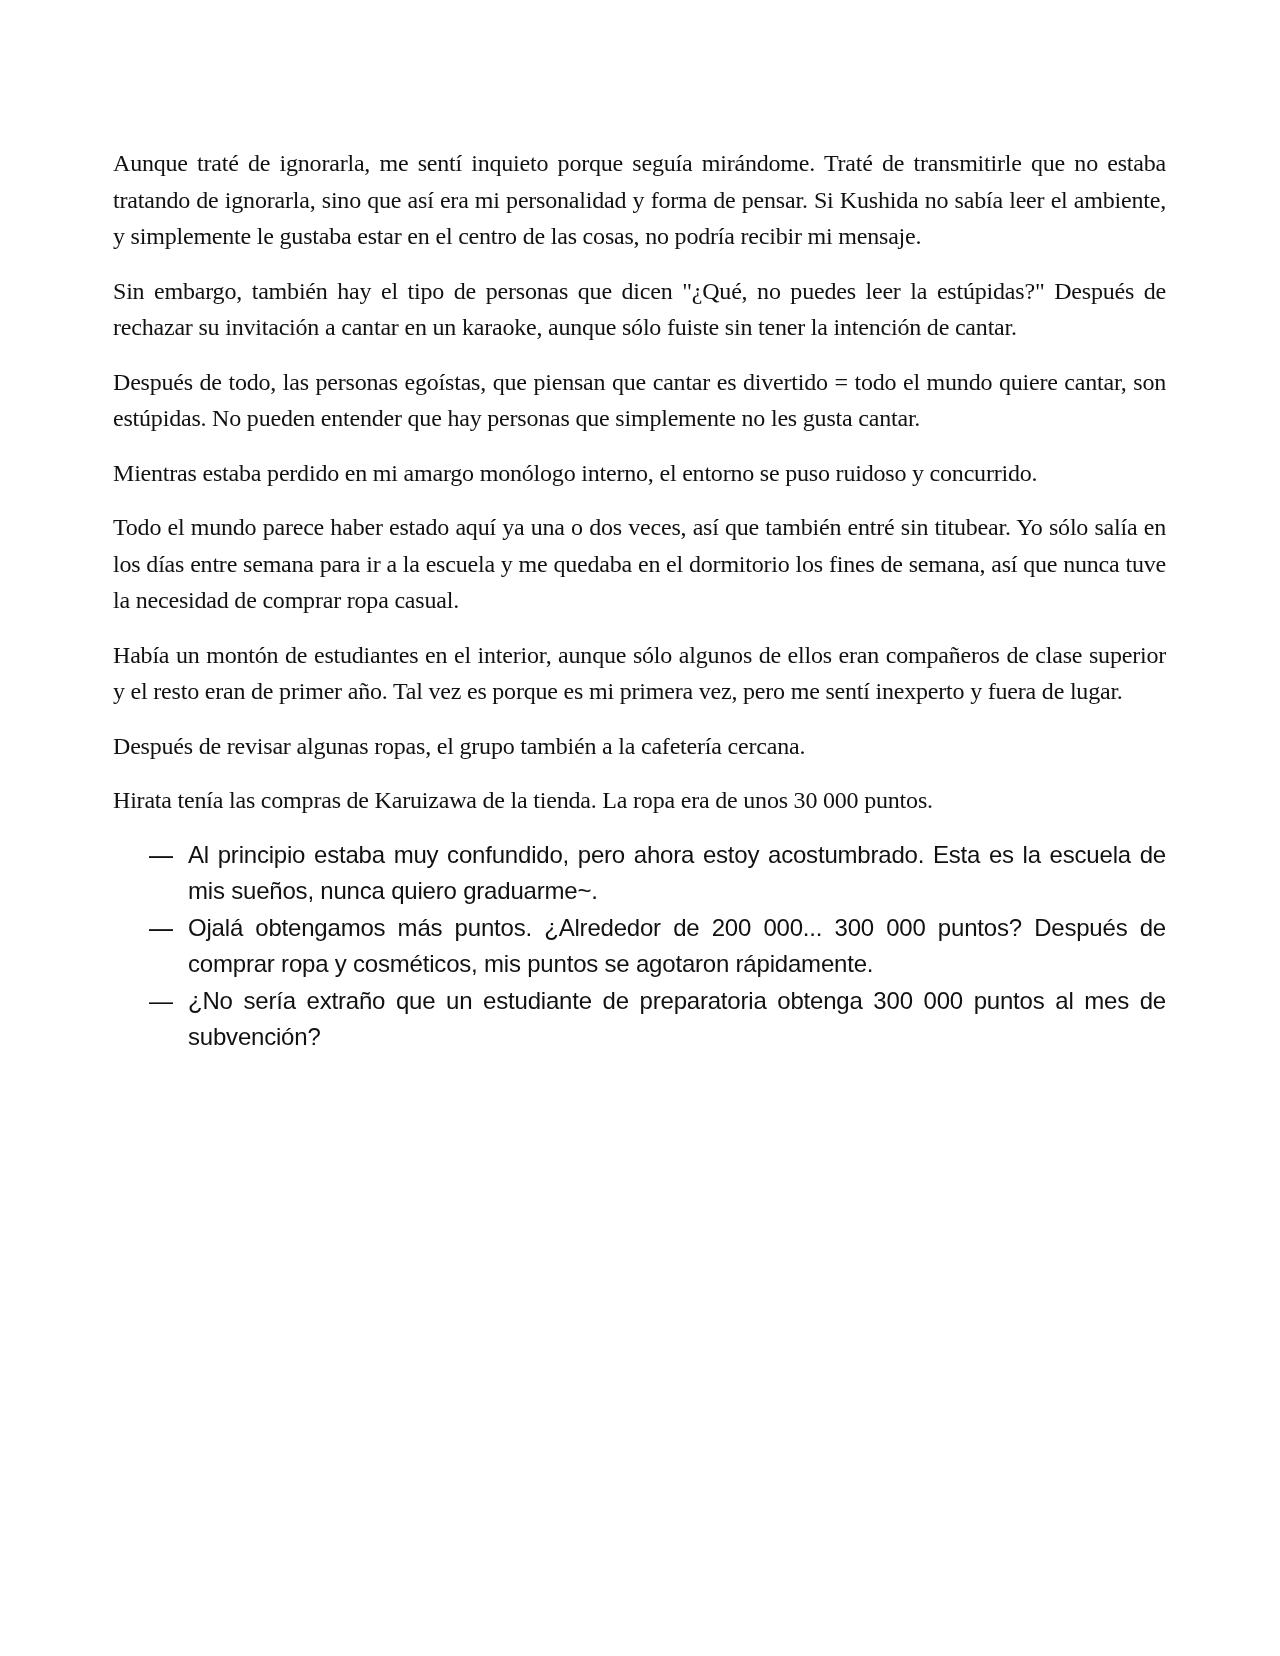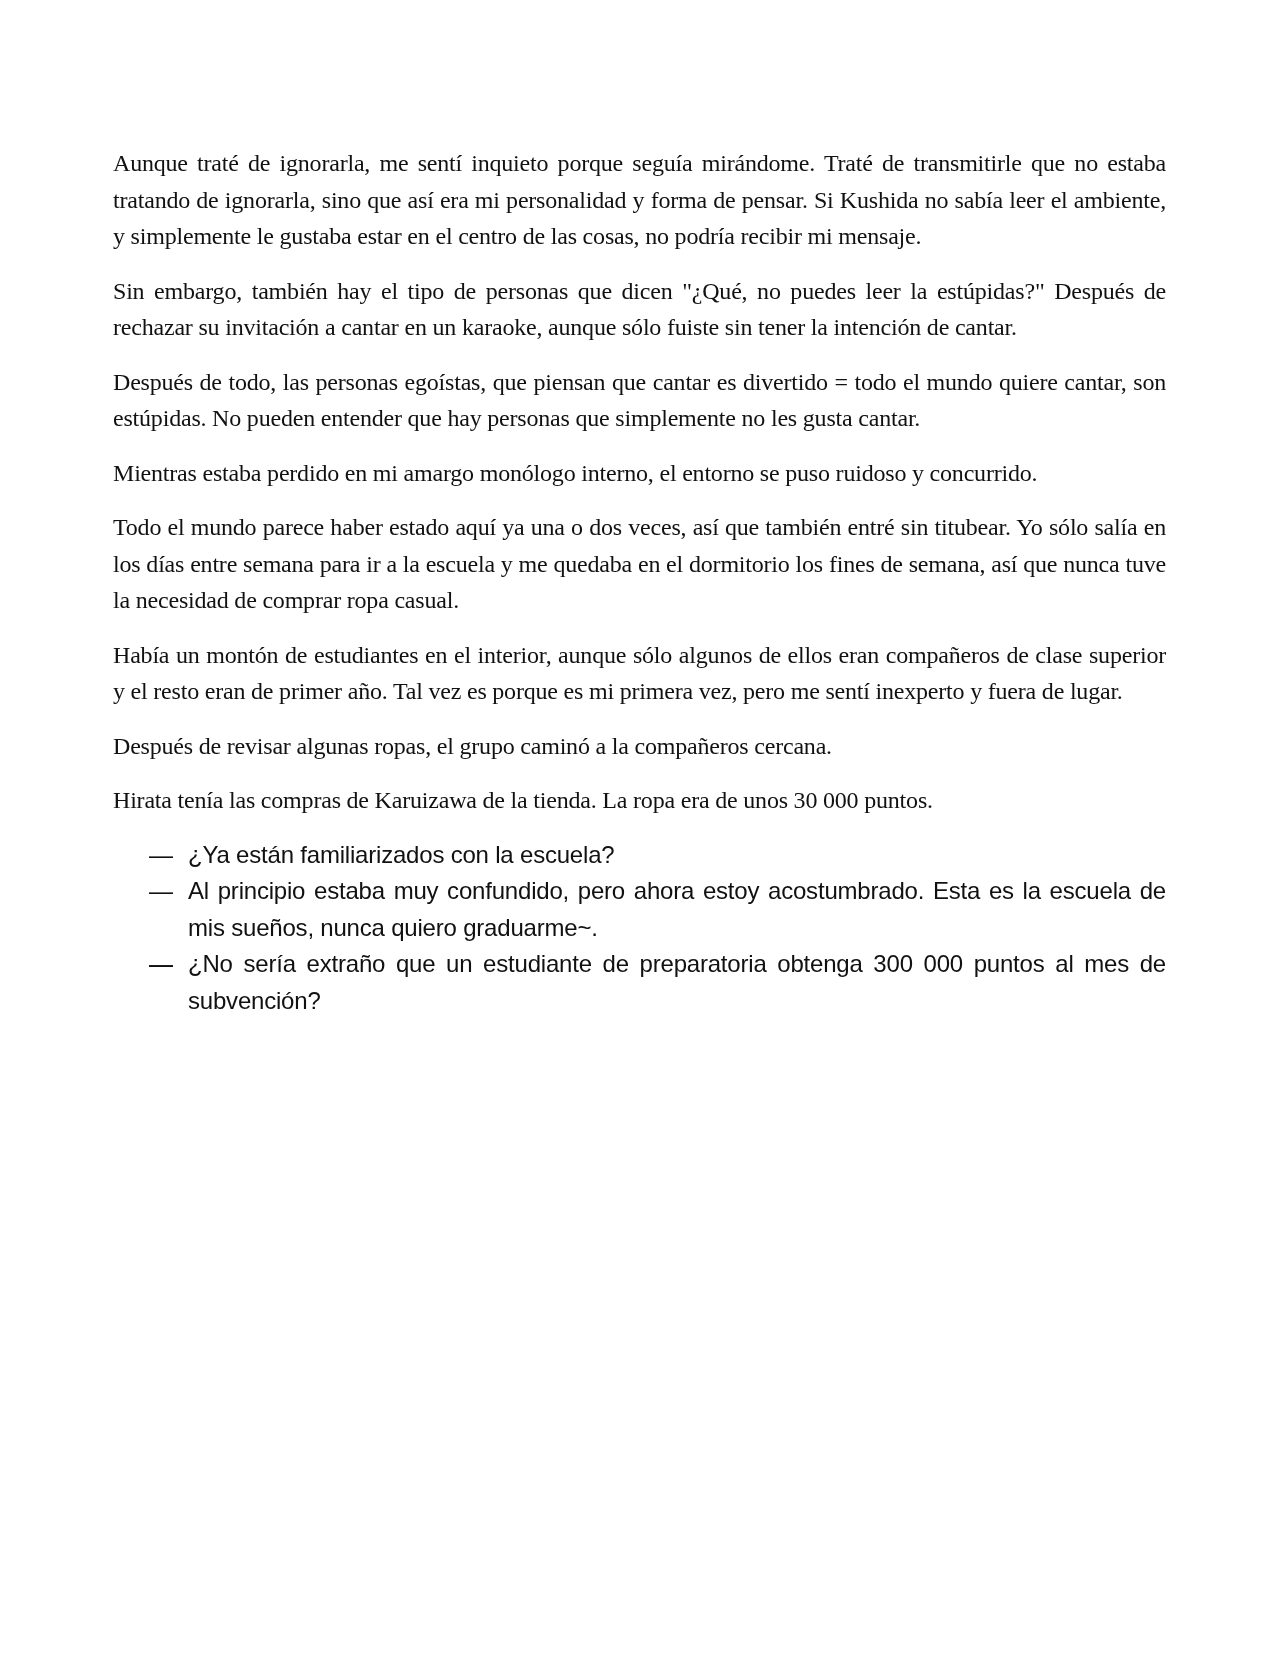--- a/index.html
+++ b/index.html
@@ -40,36 +40,36 @@
 </head>
 <body>
 
 <div class="page">
   <p class="para">Aunque traté de ignorarla, me sentí inquieto porque seguía mirándome. Traté de transmitirle que no estaba tratando de ignorarla, sino que así era mi personalidad y forma de pensar. Si Kushida no sabía leer el ambiente, y simplemente le gustaba estar en el centro de las cosas, no podría recibir mi mensaje.</p>
   <p class="para">Sin embargo, también hay el tipo de personas que dicen "¿Qué, no puedes leer la estúpidas?" Después de rechazar su invitación a cantar en un karaoke, aunque sólo fuiste sin tener la intención de cantar.</p>
   <p class="para">Después de todo, las personas egoístas, que piensan que cantar es divertido = todo el mundo quiere cantar, son estúpidas. No pueden entender que hay personas que simplemente no les gusta cantar.</p>
   <p class="para">Mientras estaba perdido en mi amargo monólogo interno, el entorno se puso ruidoso y concurrido.</p>
   <p class="para">Todo el mundo parece haber estado aquí ya una o dos veces, así que también entré sin titubear. Yo sólo salía en los días entre semana para ir a la escuela y me quedaba en el dormitorio los fines de semana, así que nunca tuve la necesidad de comprar ropa casual.</p>
   <p class="para">Había un montón de estudiantes en el interior, aunque sólo algunos de ellos eran compañeros de clase superior y el resto eran de primer año. Tal vez es porque es mi primera vez, pero me sentí inexperto y fuera de lugar.</p>
-  <p class="para">Después de revisar algunas ropas, el grupo caminó a la compañeros cercana.</p>
+  <p class="para">Después de revisar algunas ropas, el grupo también a la cafetería cercana.</p>
   <p class="para">Hirata tenía las compras de Karuizawa de la tienda. La ropa era de unos 30 000 puntos.</p>
 
   <ul class="dialog-list">
     <li class="dialog-item">
       <span class="dash">—</span>
-      <span>¿Ya están familiarizados con la escuela?</span>
     </li>
     <li class="dialog-item">
       <span class="dash">—</span>
       <span>Al principio estaba muy confundido, pero ahora estoy acostumbrado. Esta es la escuela de mis sueños, nunca quiero graduarme~.</span>
     </li>
     <li class="dialog-item">
       <span class="dash">—</span>
     </li>
     <li class="dialog-item">
       <span class="dash">—</span>
+      <span>Ojalá obtengamos más puntos. ¿Alrededor de 200 000... 300 000 puntos? Después de comprar ropa y cosméticos, mis puntos se agotaron rápidamente.</span>
     </li>
     <li class="dialog-item">
       <span class="dash">—</span>
       <span>¿No sería extraño que un estudiante de preparatoria obtenga 300 000 puntos al mes de subvención?</span>
     </li>
   </ul>
 </div>
 
 </body></html>

